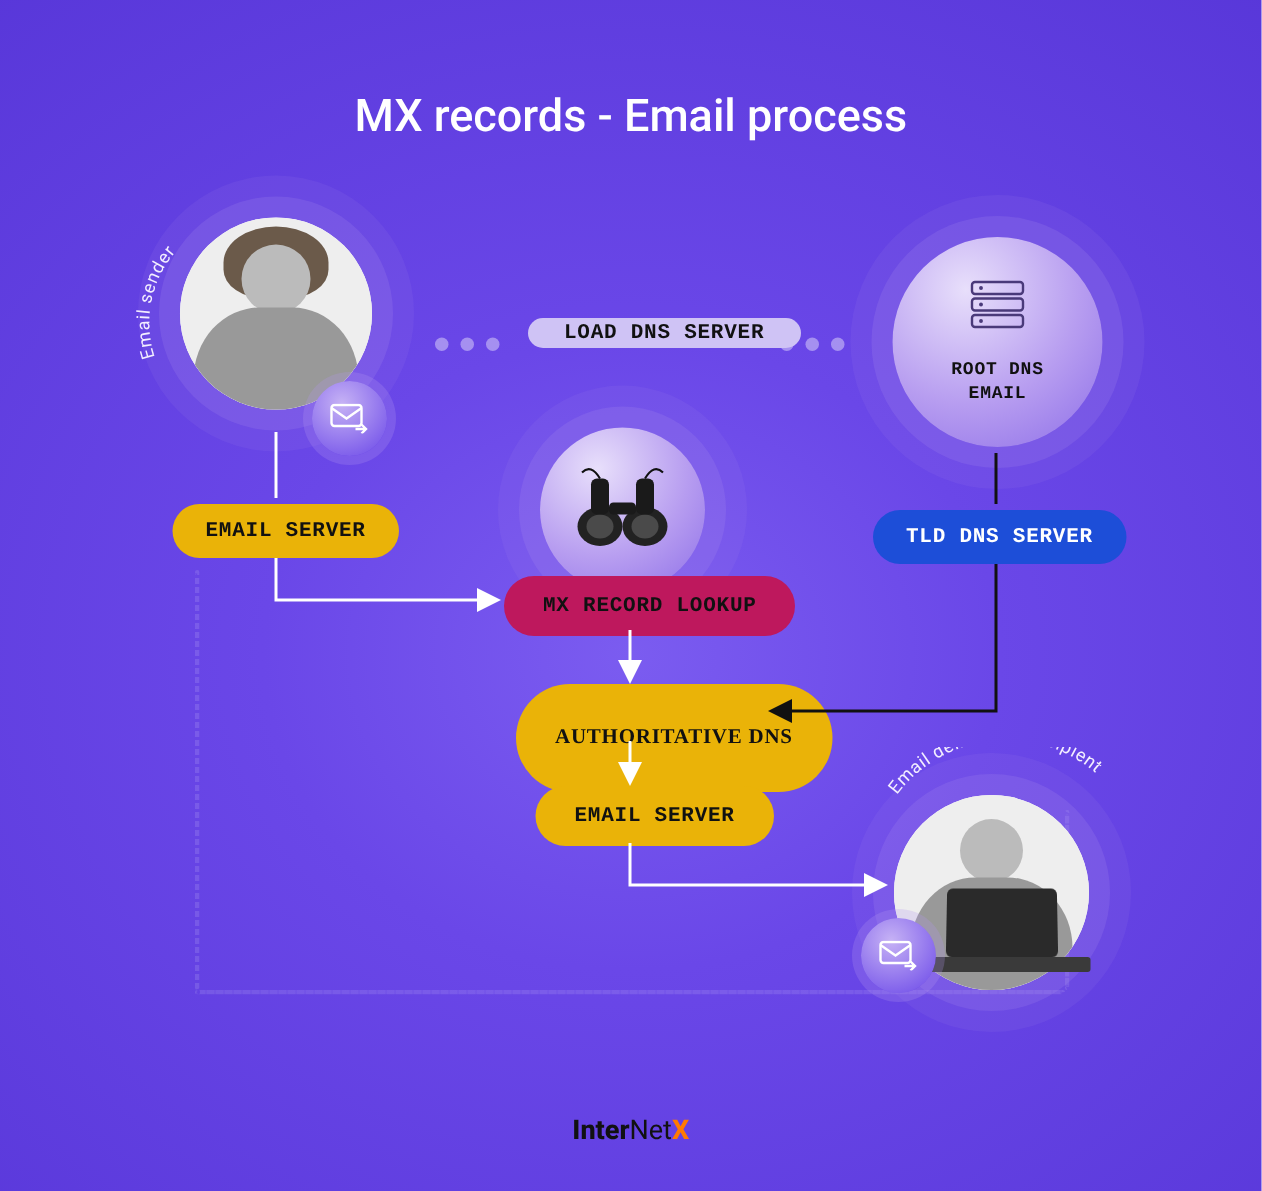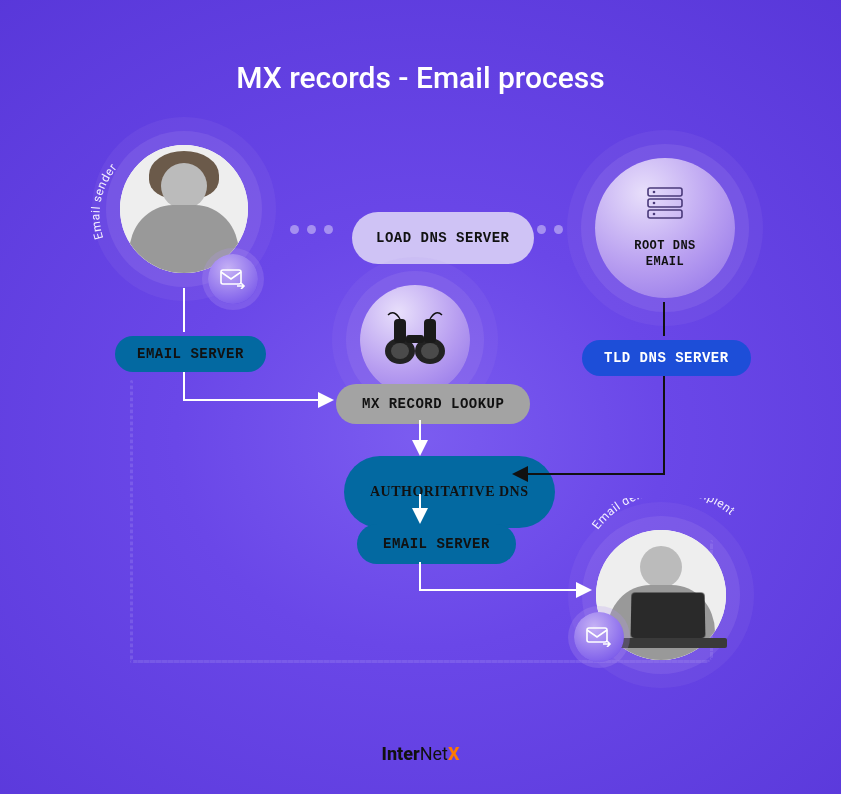--- a/index.html
+++ b/index.html
@@ -26,33 +26,33 @@
     border: 3px dotted rgba(255,255,255,0.12);
     border-radius: 20px;
   }
   .dotpath.a { left: 130px; top: 380px; width: 0; height: 280px; border-right: none; border-top: none; border-bottom: none; }
   .dotpath.b { left: 130px; top: 660px; width: 580px; height: 0; border-right: none; border-top: none; border-left: none; }
   .dotpath.c { left: 710px; top: 540px; width: 0; height: 120px; border-left: none; border-top: none; border-bottom: none; }
 
   
   .pill {
     position: absolute;
-    background: #0369a1;
+    background: #eab308;
     border-radius: 999px;
     padding: 10px 22px;
     font-size: 14px;
     color: #111;
     text-align: center;
     white-space: nowrap;
   }
   .pill.dark { background: #1d4ed8; color: #fff; }
   .pill.lav  { background: #cfc3f5; color: #111; }
-  .pill.yellow { background: #a3a3a3; color: #111; }
-
-  .node-load        { left: 352px; top: 212px; padding: 18px 24px; font-family: Liberation Mono, monospace; }
+  .pill.yellow { background: #be185d; color: #111; }
+
+  .node-load        { left: 352px; top: 212px; padding: 2px 24px; font-family: Liberation Mono, monospace; }
   .node-email-srv   { left: 115px; top: 336px; }
   .node-tld         { left: 582px; top: 340px; }
   .node-mx          { left: 336px; top: 384px; padding: 12px 26px; }
   .node-auth        { left: 344px; top: 456px; padding: 28px 26px; font-family: Liberation Serif, serif; }
   .node-mail        { left: 357px; top: 524px; padding: 12px 26px; }
 
   .circle {
     position: absolute;
     border-radius: 50%;
     background: radial-gradient(circle at 35% 25%, #e8dffb 0%, #b79df0 55%, #8d6ee8 100%);

